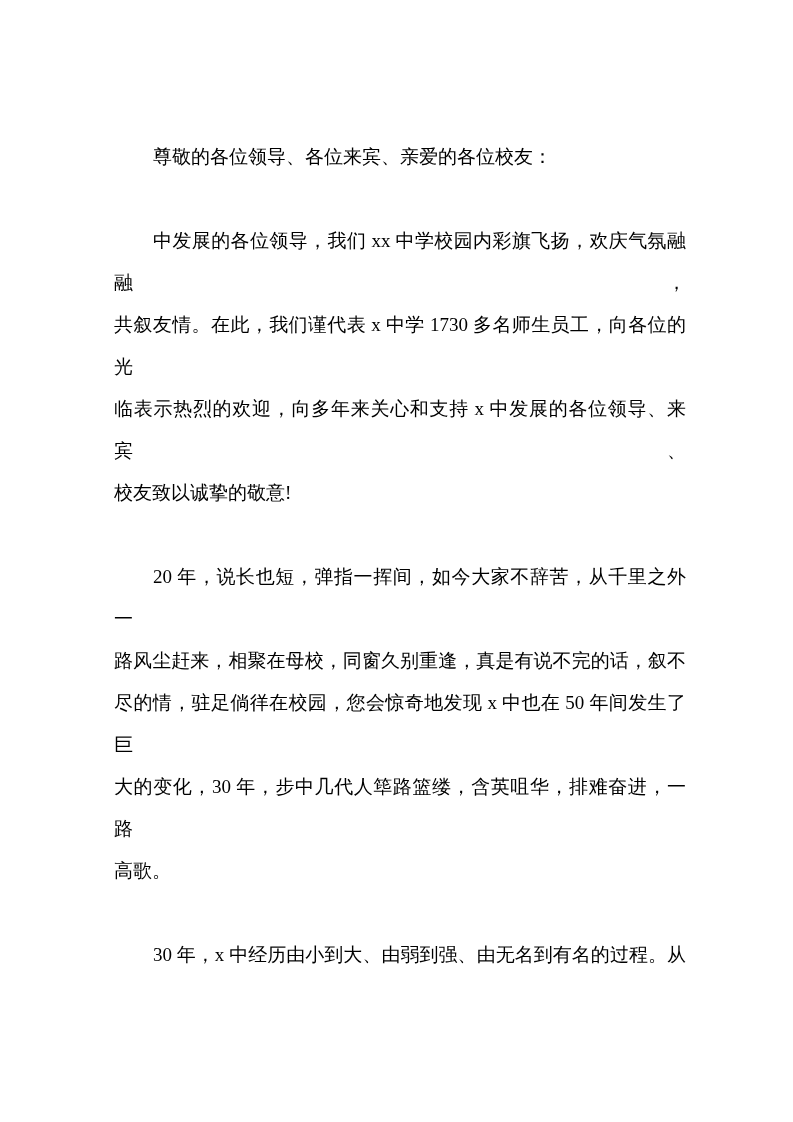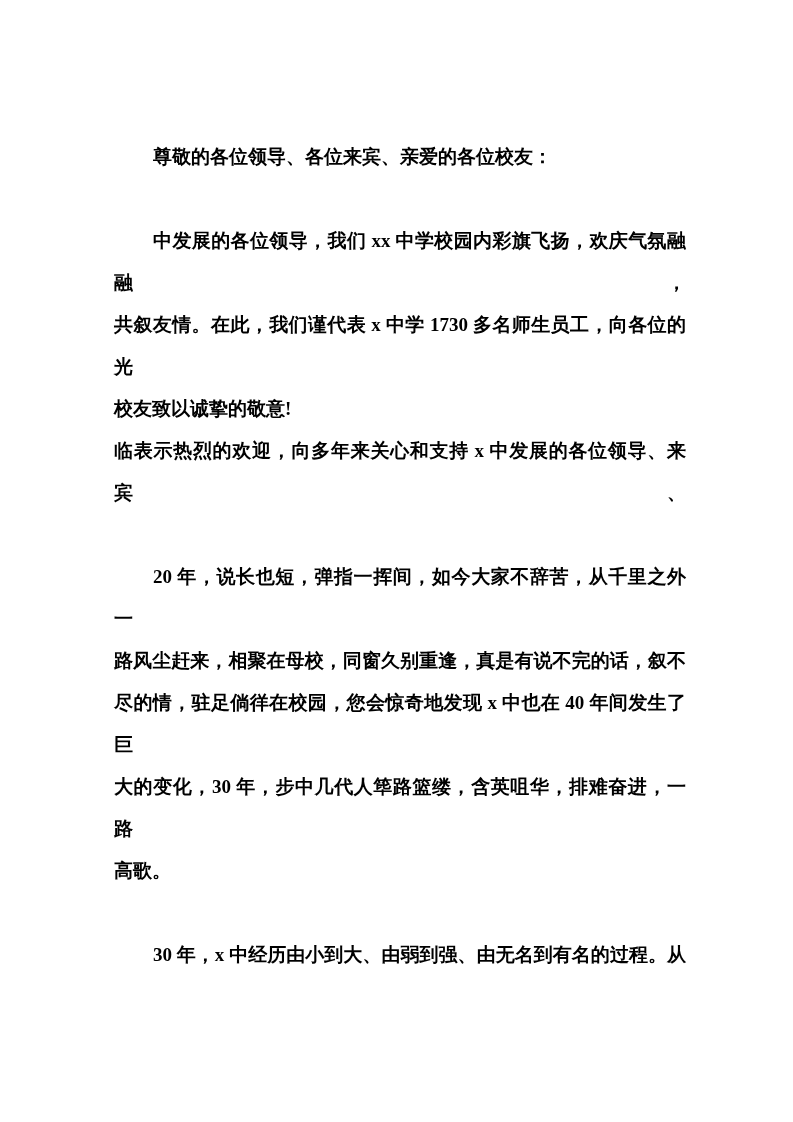--- a/index.html
+++ b/index.html
@@ -6,21 +6,20 @@
     margin: 0;
     padding: 0;
     background: #ffffff;
   }
   .page {
     position: relative;
     width: 793px;
     height: 1122px;
     background: #ffffff;
     overflow: hidden;
-    font-weight: bold;
   }
   .content {
     position: absolute;
     left: 114px;
     top: 136px;
     width: 572px;
   }
   .para {
     margin: 0 0 42px 0;
   }
@@ -50,27 +49,27 @@
 <body>
 
 <div class="page">
   <div class="content">
       <div class="para">
         <div class="line first left">尊敬的各位领导、各位来宾、亲爱的各位校友：</div>
       </div>
       <div class="para">
         <div class="line first fill">中发展的各位领导，我们 xx 中学校园内彩旗飞扬，欢庆气氛融融，</div>
         <div class="line fill">共叙友情。在此，我们谨代表 x 中学 1730 多名师生员工，向各位的光</div>
+        <div class="line fill">临表示热烈的欢迎，向多年来关心和支持 x 中发展的各位领导、来宾、</div>
         <div class="line left">校友致以诚挚的敬意!</div>
-        <div class="line fill">临表示热烈的欢迎，向多年来关心和支持 x 中发展的各位领导、来宾、</div>
       </div>
       <div class="para">
         <div class="line first fill">20 年，说长也短，弹指一挥间，如今大家不辞苦，从千里之外一</div>
         <div class="line fill">路风尘赶来，相聚在母校，同窗久别重逢，真是有说不完的话，叙不</div>
-        <div class="line fill">尽的情，驻足倘徉在校园，您会惊奇地发现 x 中也在 40 年间发生了巨</div>
+        <div class="line fill">尽的情，驻足倘徉在校园，您会惊奇地发现 x 中也在 50 年间发生了巨</div>
         <div class="line fill">大的变化，30 年，步中几代人筚路篮缕，含英咀华，排难奋进，一路</div>
         <div class="line left">高歌。</div>
       </div>
       <div class="para">
         <div class="line first fill">30 年，x 中经历由小到大、由弱到强、由无名到有名的过程。从</div>
       </div>
     </div>
 </div>
 
 </body></html>

